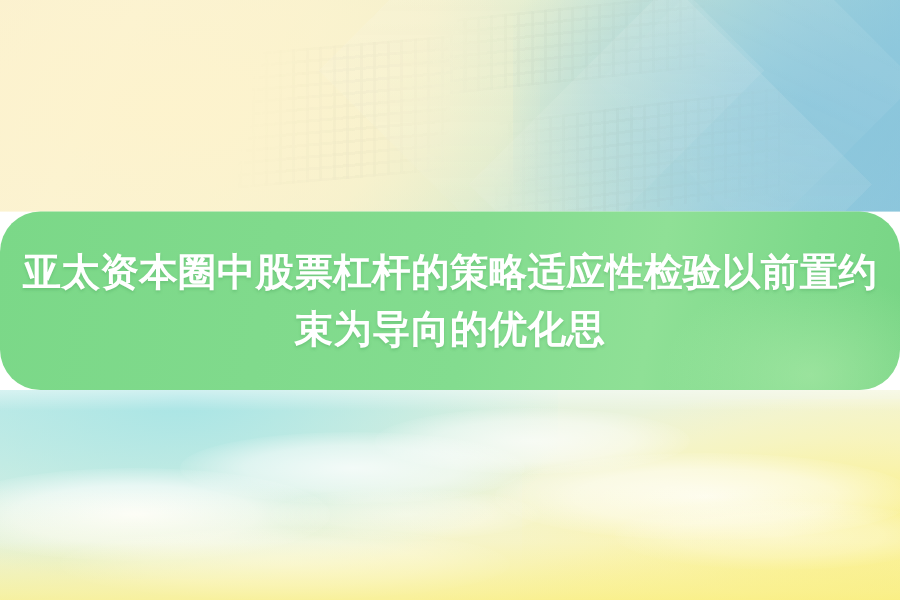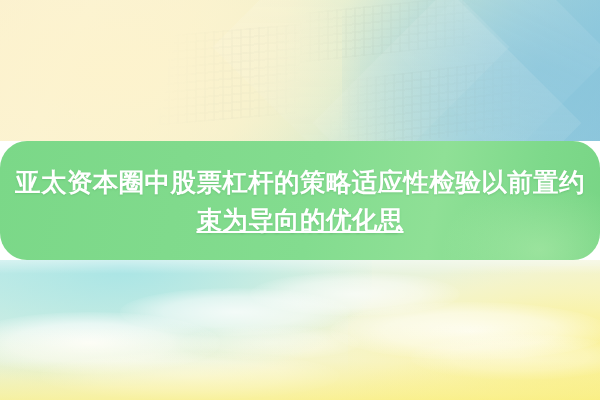--- a/index.html
+++ b/index.html
@@ -174,21 +174,20 @@
     text-shadow: 0 1px 2px rgba(60,150,80,0.28);
   }
 
   .title-line-1 {
     font-size: 25.5px;
     letter-spacing: 0.4px;
   }
   .title-line-2 {
     font-size: 25.5px;
     letter-spacing: 0.4px;
-    text-decoration: underline;
   }
 
   
   .bottom-section {
     position: absolute;
     left: 0;
     top: 260px;
     width: 600px;
     height: 140px;
     overflow: hidden;

